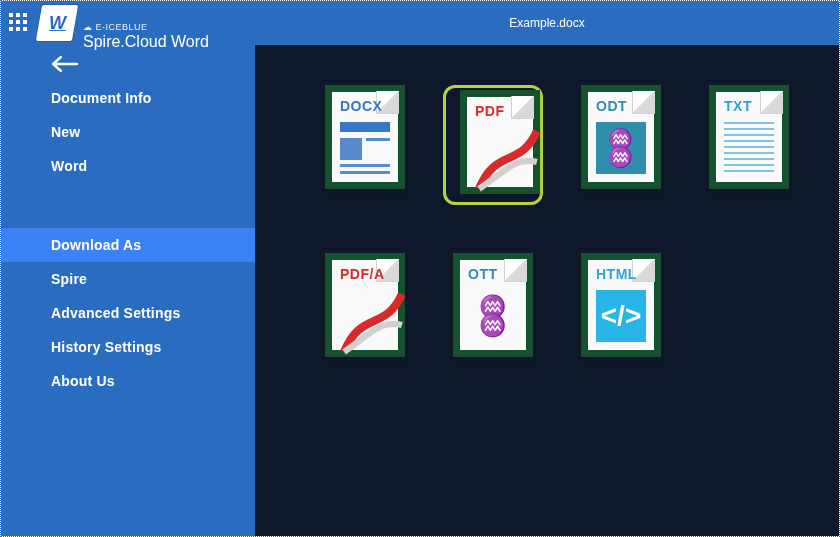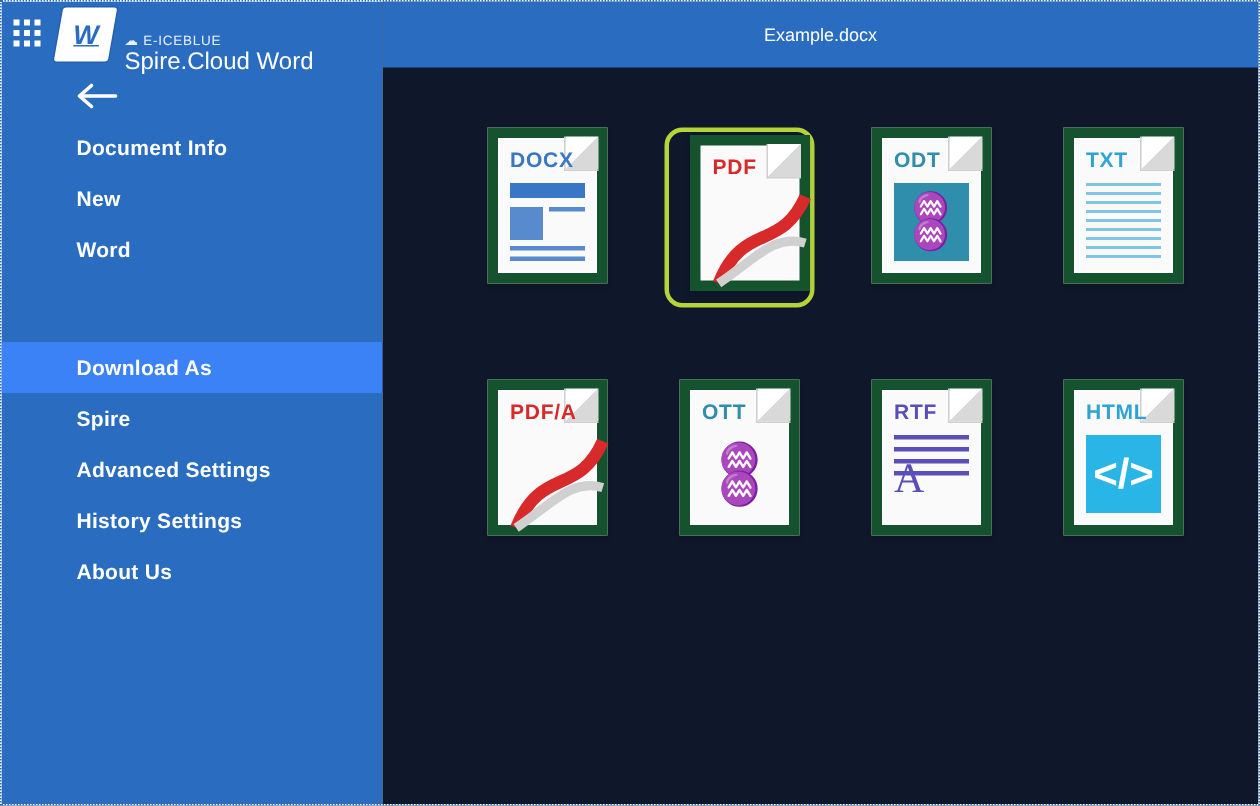--- a/index.html
+++ b/index.html
@@ -309,34 +309,20 @@
           <div class="file">
             <div class="label c-teal">OTT</div>
             <div class="body gulls">
               <div class="gull">♒</div>
               <div class="gull">♒</div>
             </div>
           </div>
         </div>
         <div class="fmt">
           <div class="file">
-            <div class="label c-purple">RTF</div>
-            <div class="body rtf">
-              <div class="ln"></div>
-              <div class="ln"></div>
-              <div>
-                <span class="a">A</span>
-              </div>
-              <div class="ln" style="clear:none"></div>
-              <div class="ln"></div>
-            </div>
-          </div>
-        </div>
-        <div class="fmt">
-          <div class="file">
             <div class="label c-lblue">HTML</div>
             <div class="body html">
               <span class="sym">&lt;/&gt;</span>
             </div>
           </div>
         </div>
       </div>
   </div>
 
 </div>

